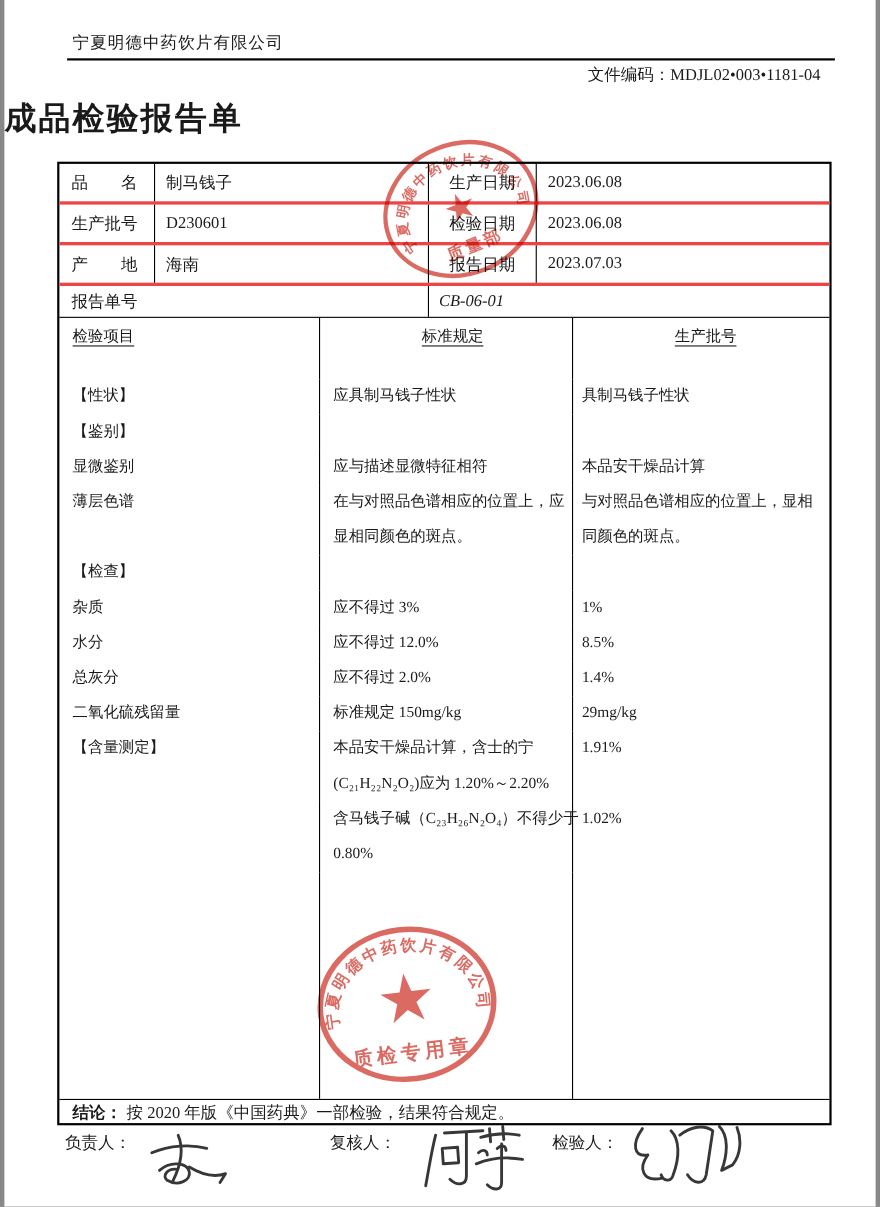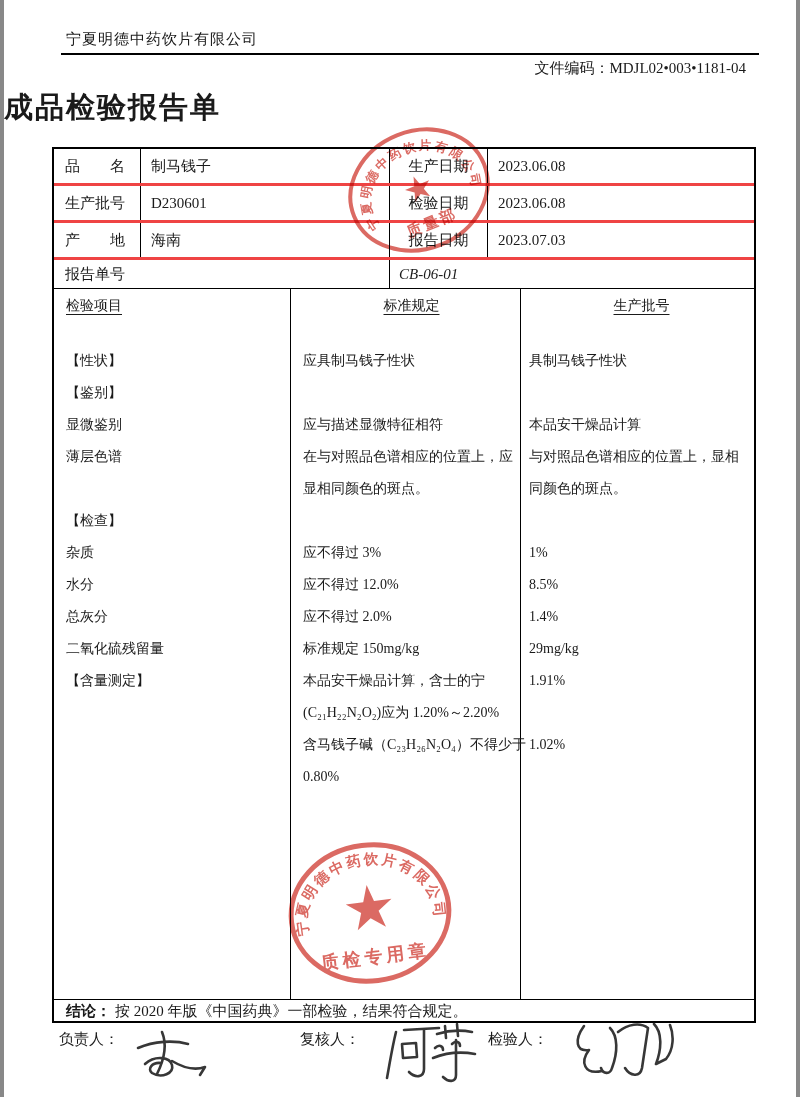--- a/index.html
+++ b/index.html
@@ -36,21 +36,21 @@
   .shead { height:56px; }
   .shead .hu { display:inline-block; text-decoration:underline; text-underline-offset:4px; margin-top:8px; }
   .shead .sc2, .shead .sc3 { text-align:center; }
   .ln { line-height:32px; height:32px; white-space:nowrap; }
   .sfill { flex:1; }
   
   .crow { flex:1; display:flex; align-items:flex-end; padding-left:12px; font-size:15px; }
   .crow b { margin-right:4px; }
   
   .sig-label { position:absolute; top:1030px; font-size:15px;font-family:Liberation Mono, monospace; }
-  .sig-resp { left:55px; } .sig-rev { left:296px; } .sig-insp { left:484px; }
+  .sig-resp { left:55px; } .sig-rev { left:296px; } .sig-insp { left:498px; }
   
   .stamps { position:absolute; left:0; top:0; pointer-events:none; opacity:.8; mix-blend-mode:multiply; }
   .sigs   { position:absolute; left:0; top:0; pointer-events:none; }
   .stamp-arc { letter-spacing:2.5px; }
 </style>
 </head>
 <body>
 
 <div class="page">
 

